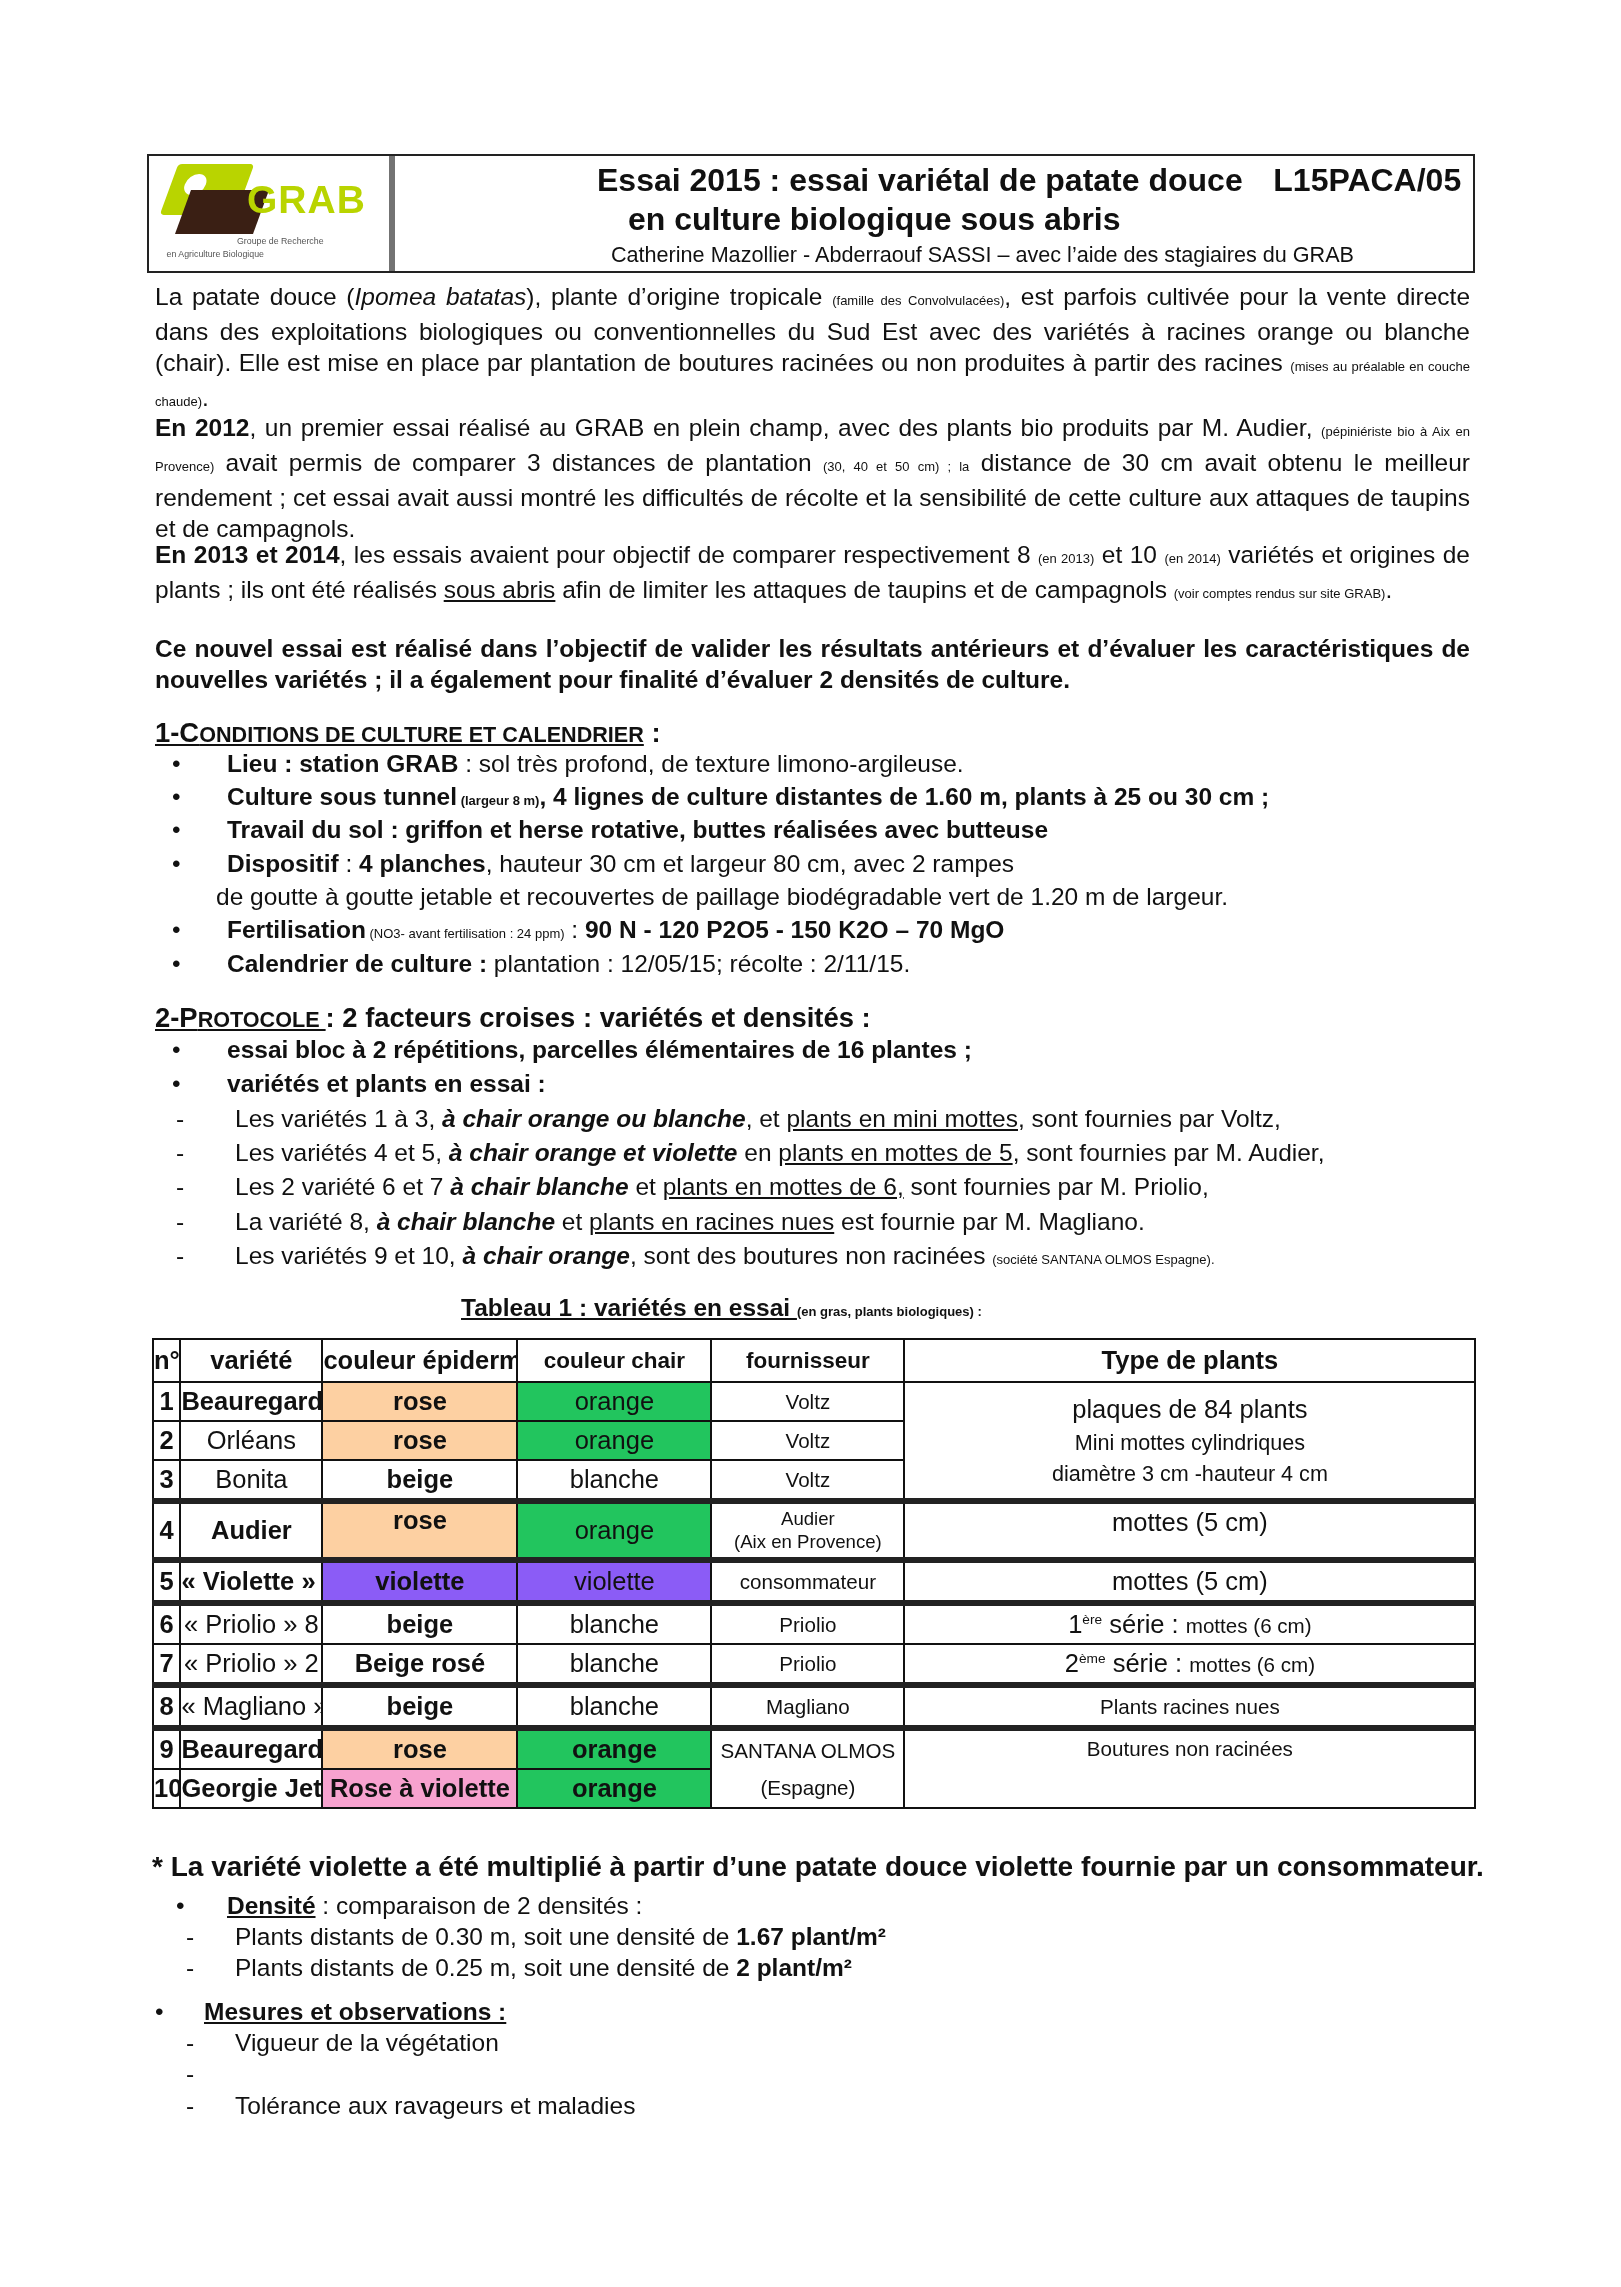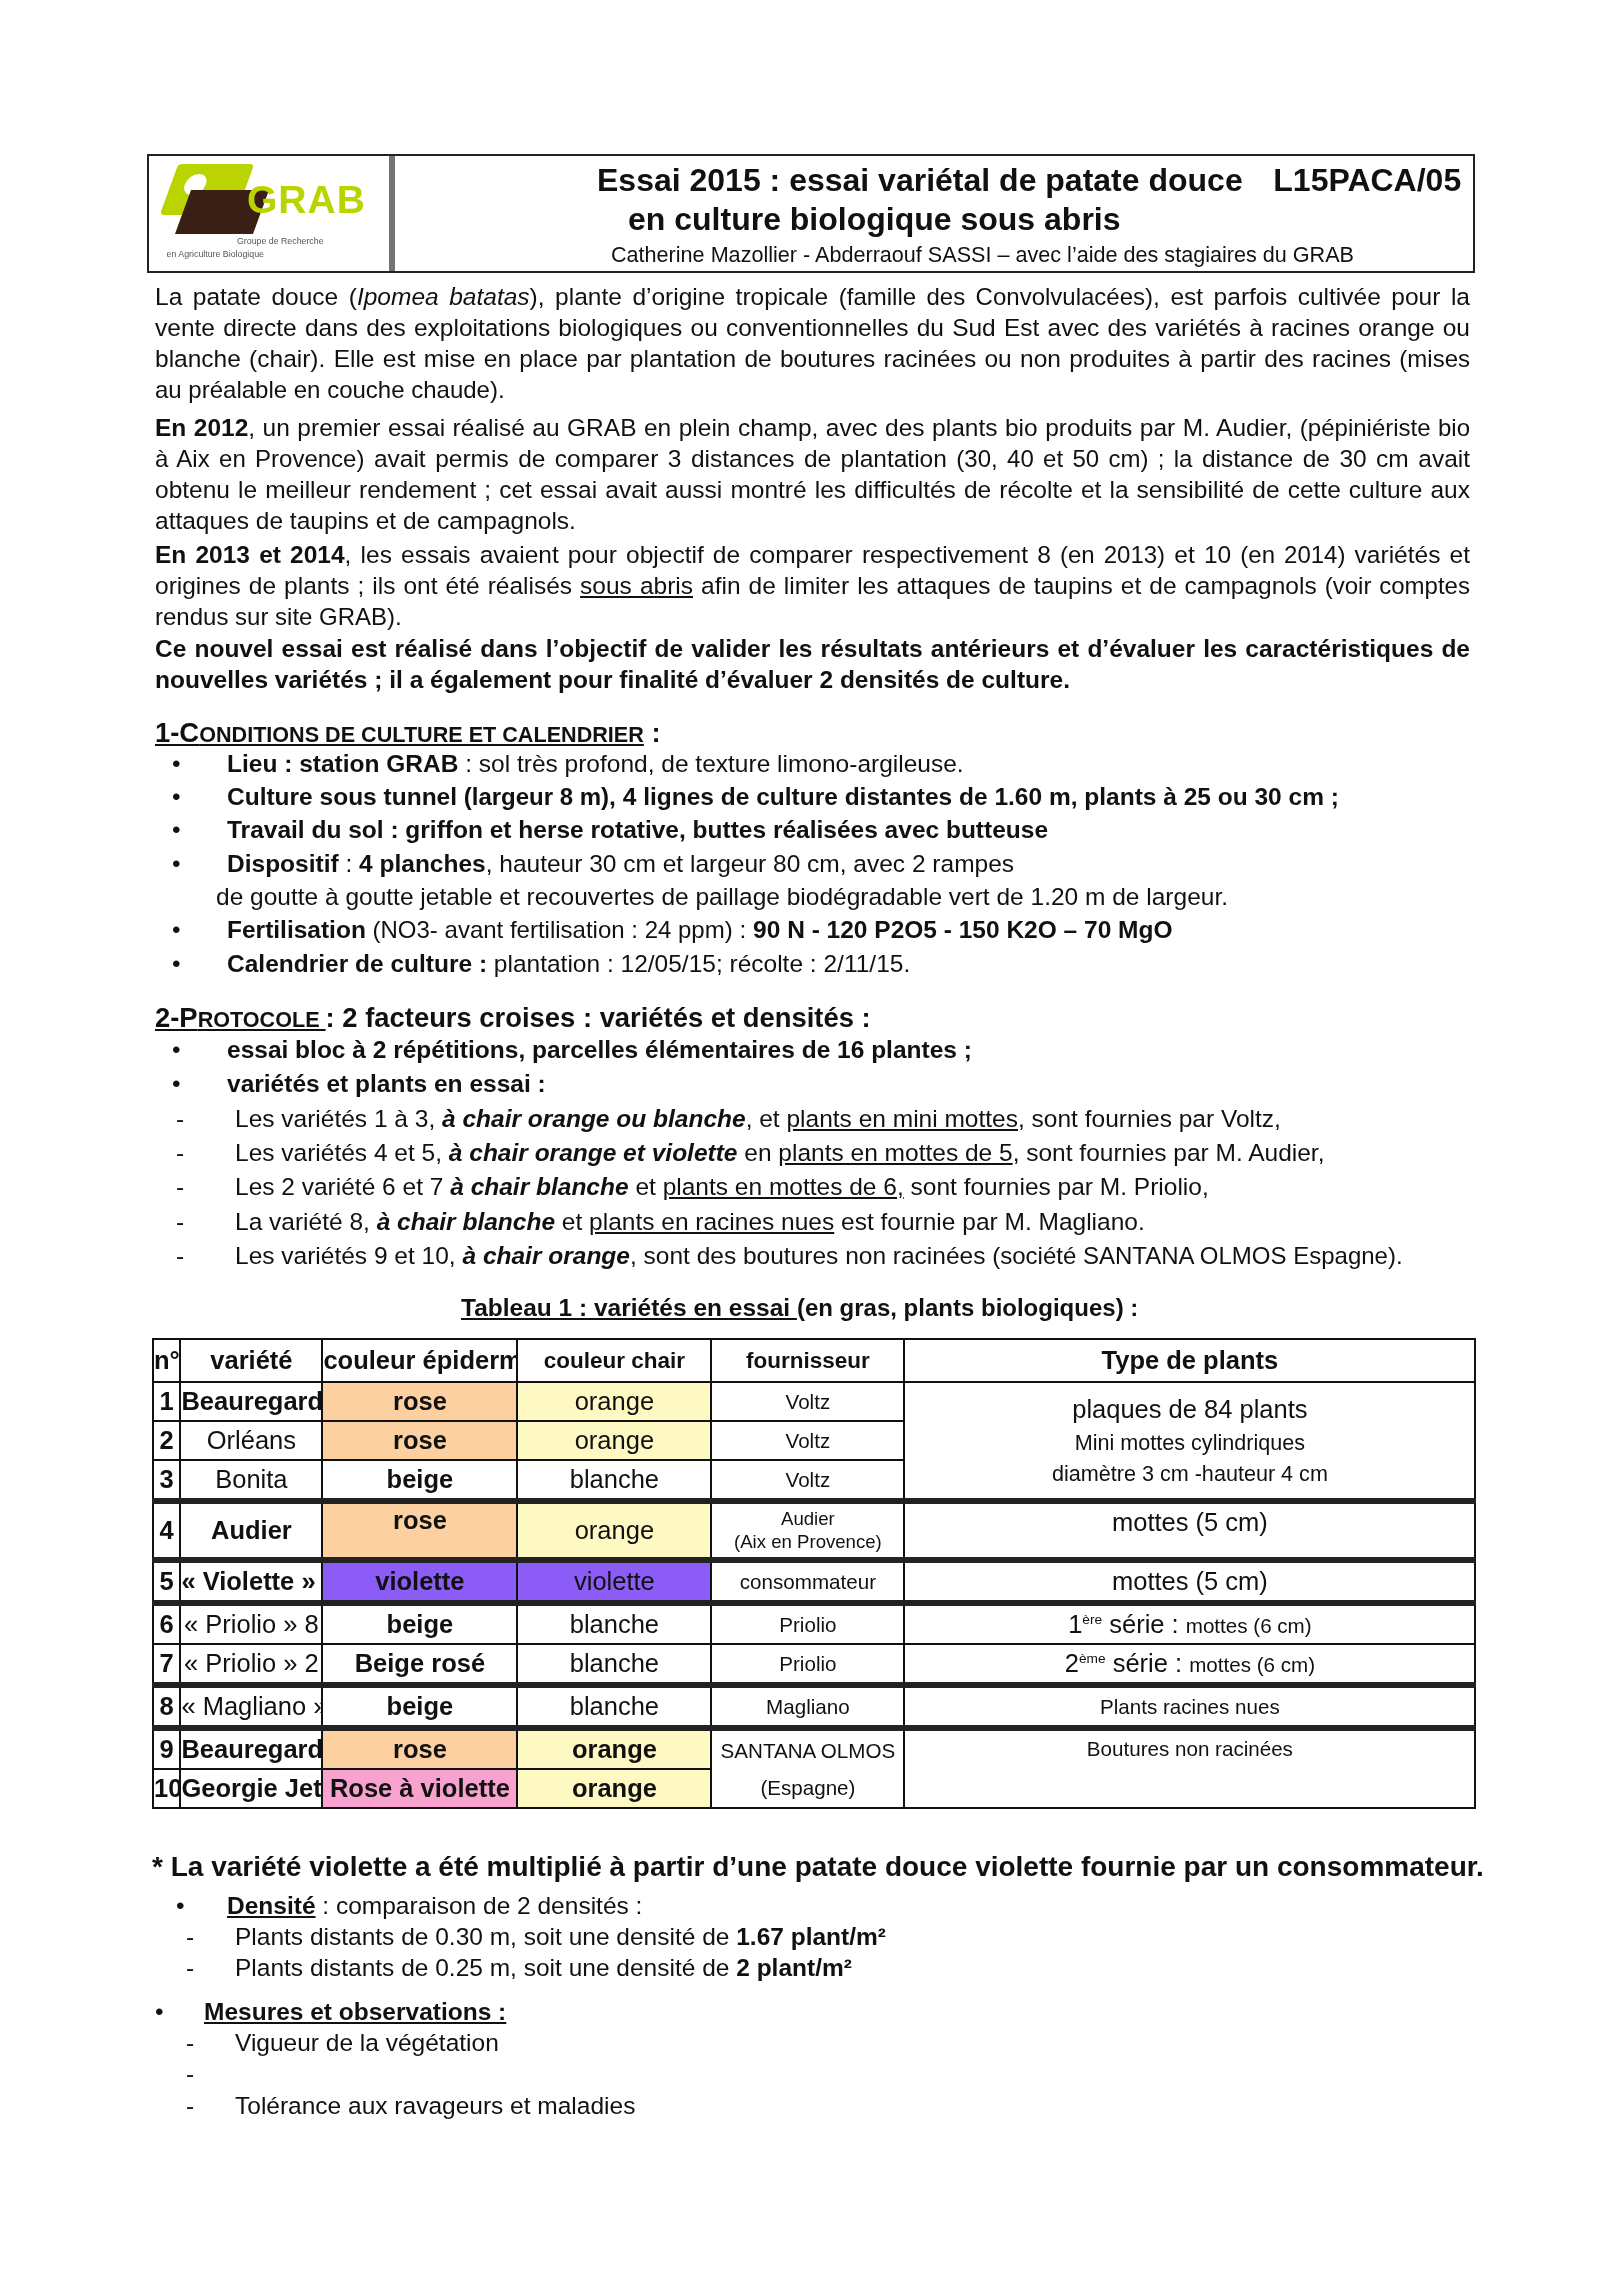--- a/index.html
+++ b/index.html
@@ -23,21 +23,21 @@
   .logo-sub1 { position:absolute; left:88px; top:80px; font-size:8.8px; color:#555; }
   .logo-sub2 { position:absolute; left:17.6px; top:93px; font-size:8.8px; color:#555; }
   .t1 { position:absolute; left:15.7px; top:5.9px; font-size:32px; font-weight:bold; }
   .code { position:absolute; right:11.8px; top:5.9px; font-size:32px; font-weight:bold; }
   .t2 { position:absolute; left:141px; top:45px; font-size:32px; font-weight:bold; }
   .authors { position:absolute; left:9.8px; top:86px; font-size:21.6px; }
 
   
   .txt { position:absolute; left:155px; width:1315px; font-size:24.5px; line-height:31px; }
   .just { text-align:justify; text-align-last:left; }
-  .sm { font-size:24px; }
+  .sm { font-size:13px; }
   .b { font-weight:bold; }
   .i { font-style:italic; }
   .u { text-decoration:underline; }
 
   .h2 { position:absolute; left:155px; font-size:27.4px; font-weight:bold; }
   .h2 .sc { font-size:21.6px; }
   .h2 .ul { text-decoration:underline; }
 
   .li { position:absolute; font-size:24.5px; white-space:nowrap; }
   .bullet { position:absolute; font-size:24.5px; }
@@ -45,21 +45,21 @@
   
   .tcap { position:absolute; left:461px; top:1294px; font-size:24.5px; font-weight:bold; white-space:nowrap; }
   table.vt { position:absolute; left:152px; top:1338px; width:1323px; border-collapse:collapse;
              font-size:25.5px; table-layout:fixed; }
   table.vt td, table.vt th { border:2px solid #111; text-align:center; padding:0; height:37px;
              vertical-align:middle; overflow:hidden; white-space:nowrap; }
   table.vt th { font-weight:bold; height:41px; }
   table.vt .thick td { border-top:6.9px solid #222; }
   table.vt { border:2.9px solid #111; }
   .c-rose { background:#fdd0a2; }
-  .c-orange { background:#fef9c3; }
+  .c-orange { background:#22c55e; }
   .c-violet { background:#8b5cf6; }
   .c-pink { background:#f7a2cf; }
   .small { font-size:20.6px; }
   .xsm { font-size:18.6px; line-height:22.5px; }
   sup { font-size:13.7px; }
   .foot { position:absolute; left:152px; top:1851px; font-size:28px; font-weight:bold; white-space:nowrap; }
 </style>
 </head>
 <body>
 

